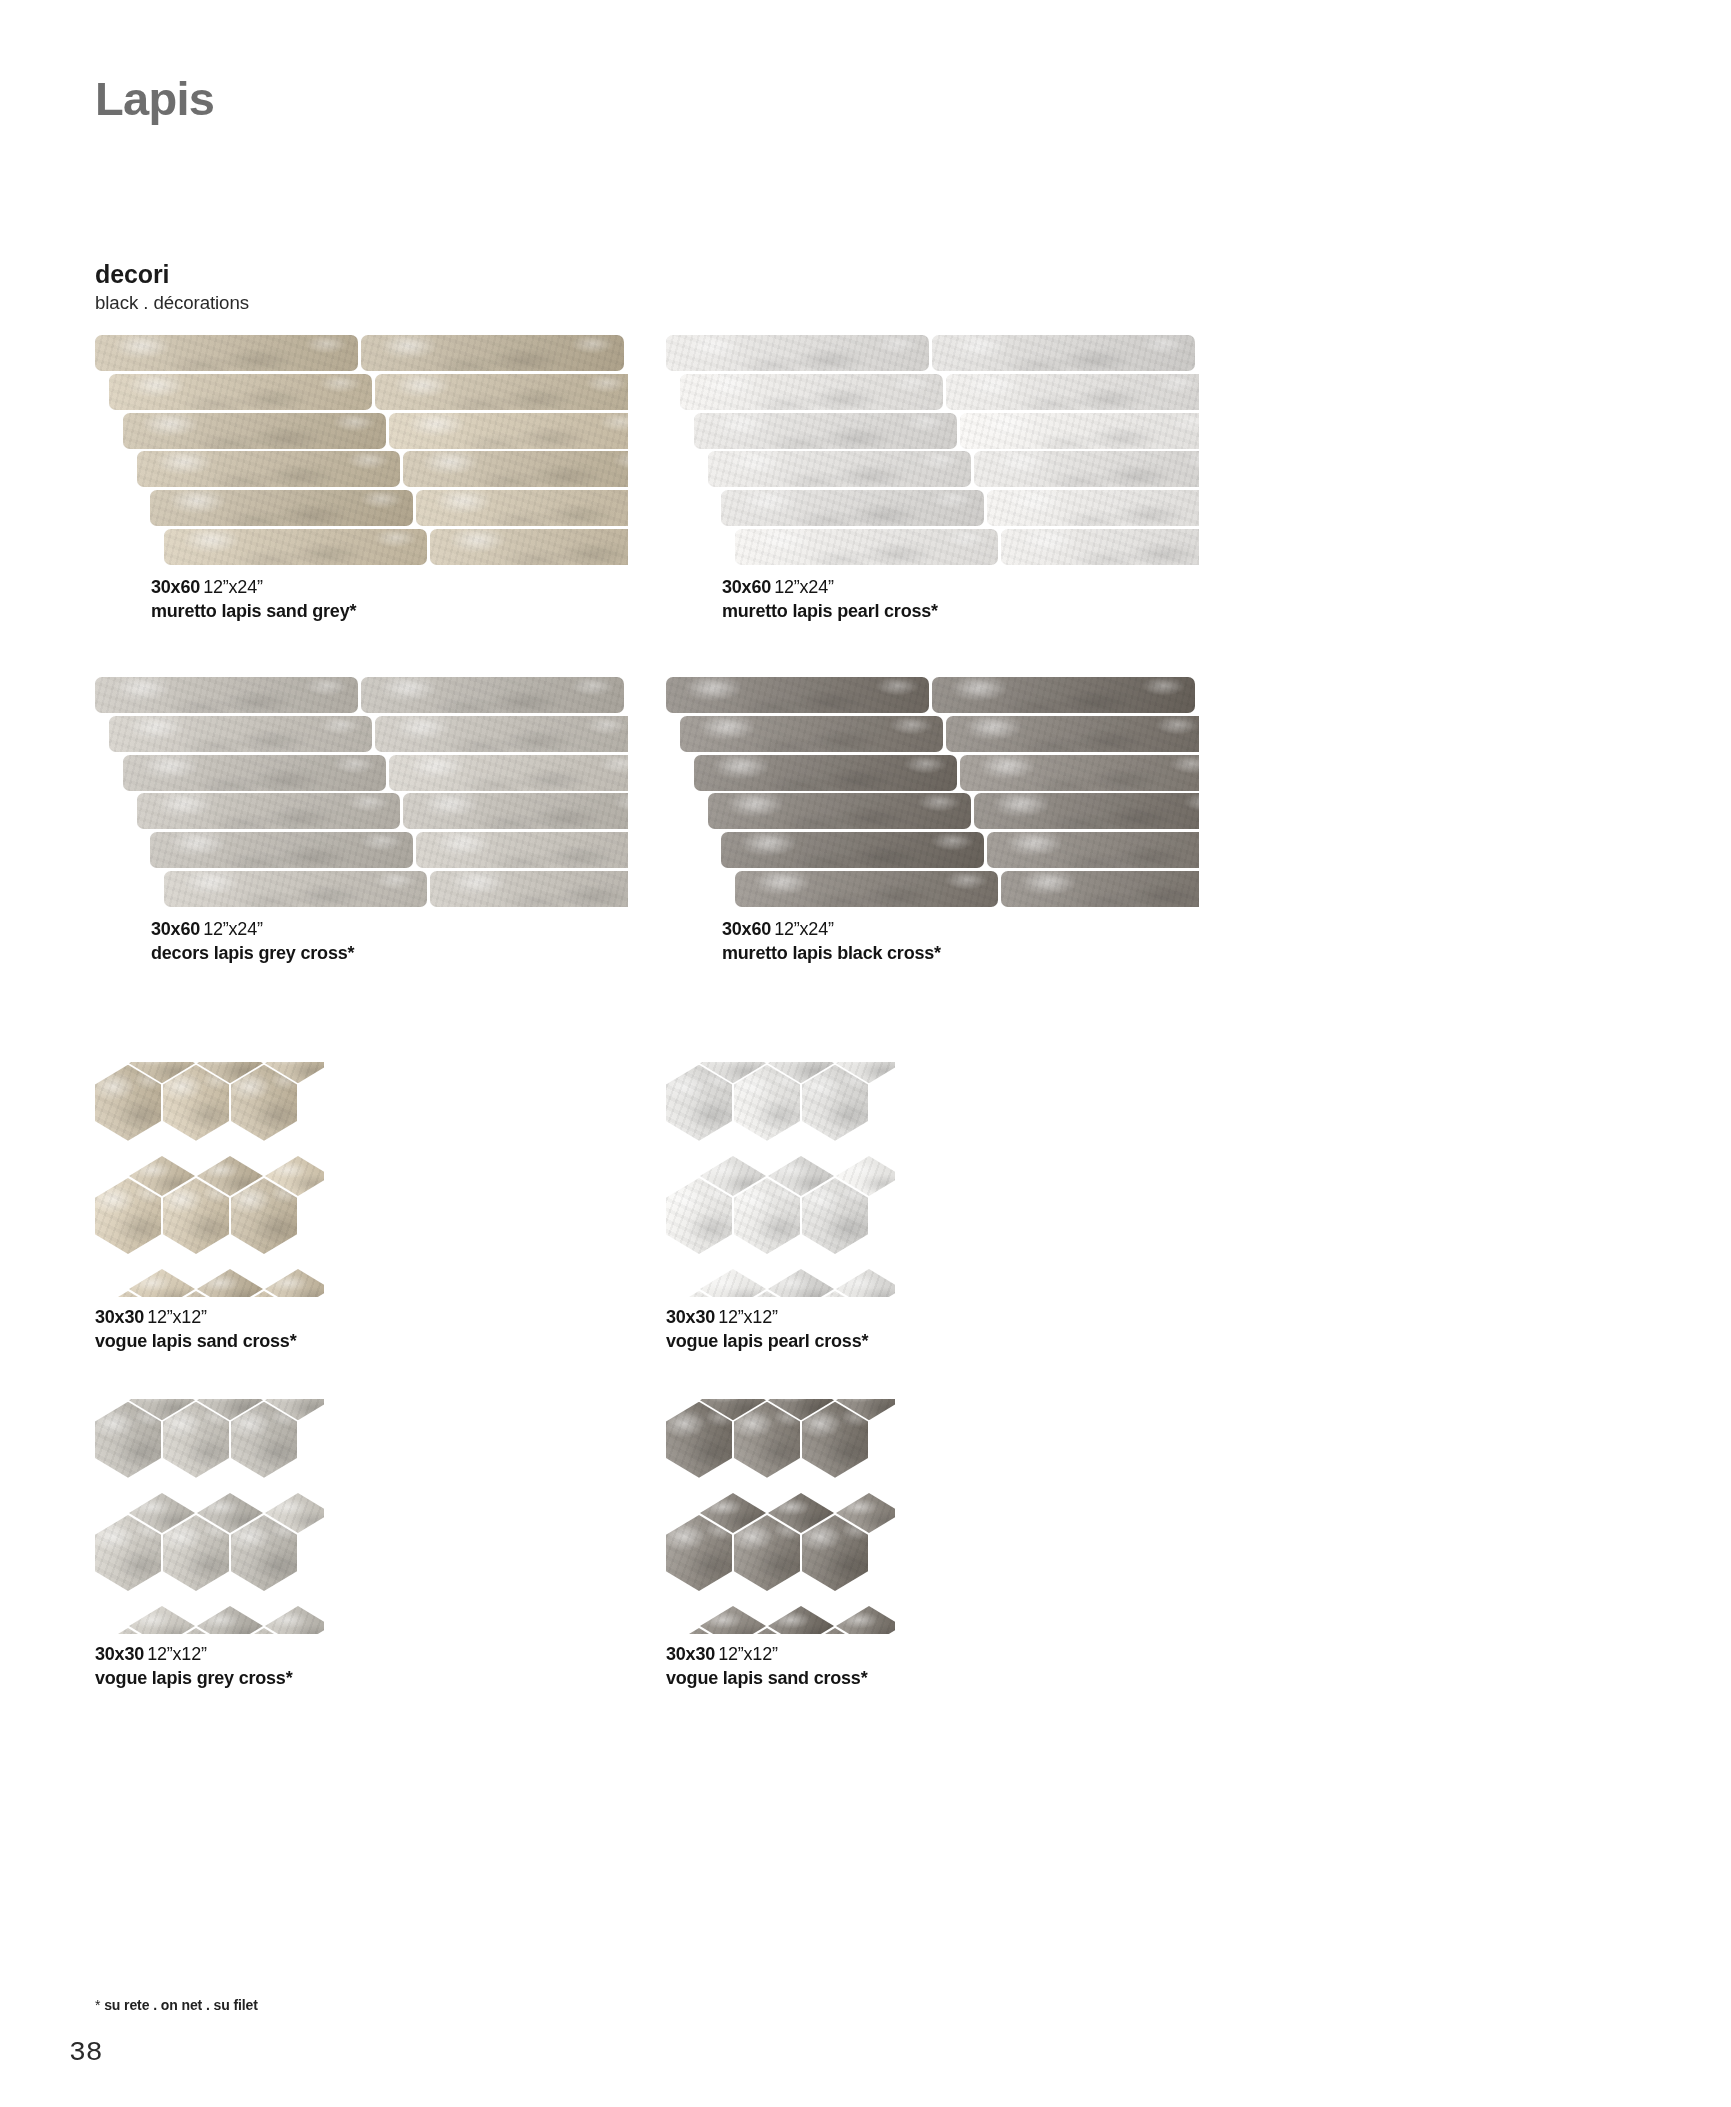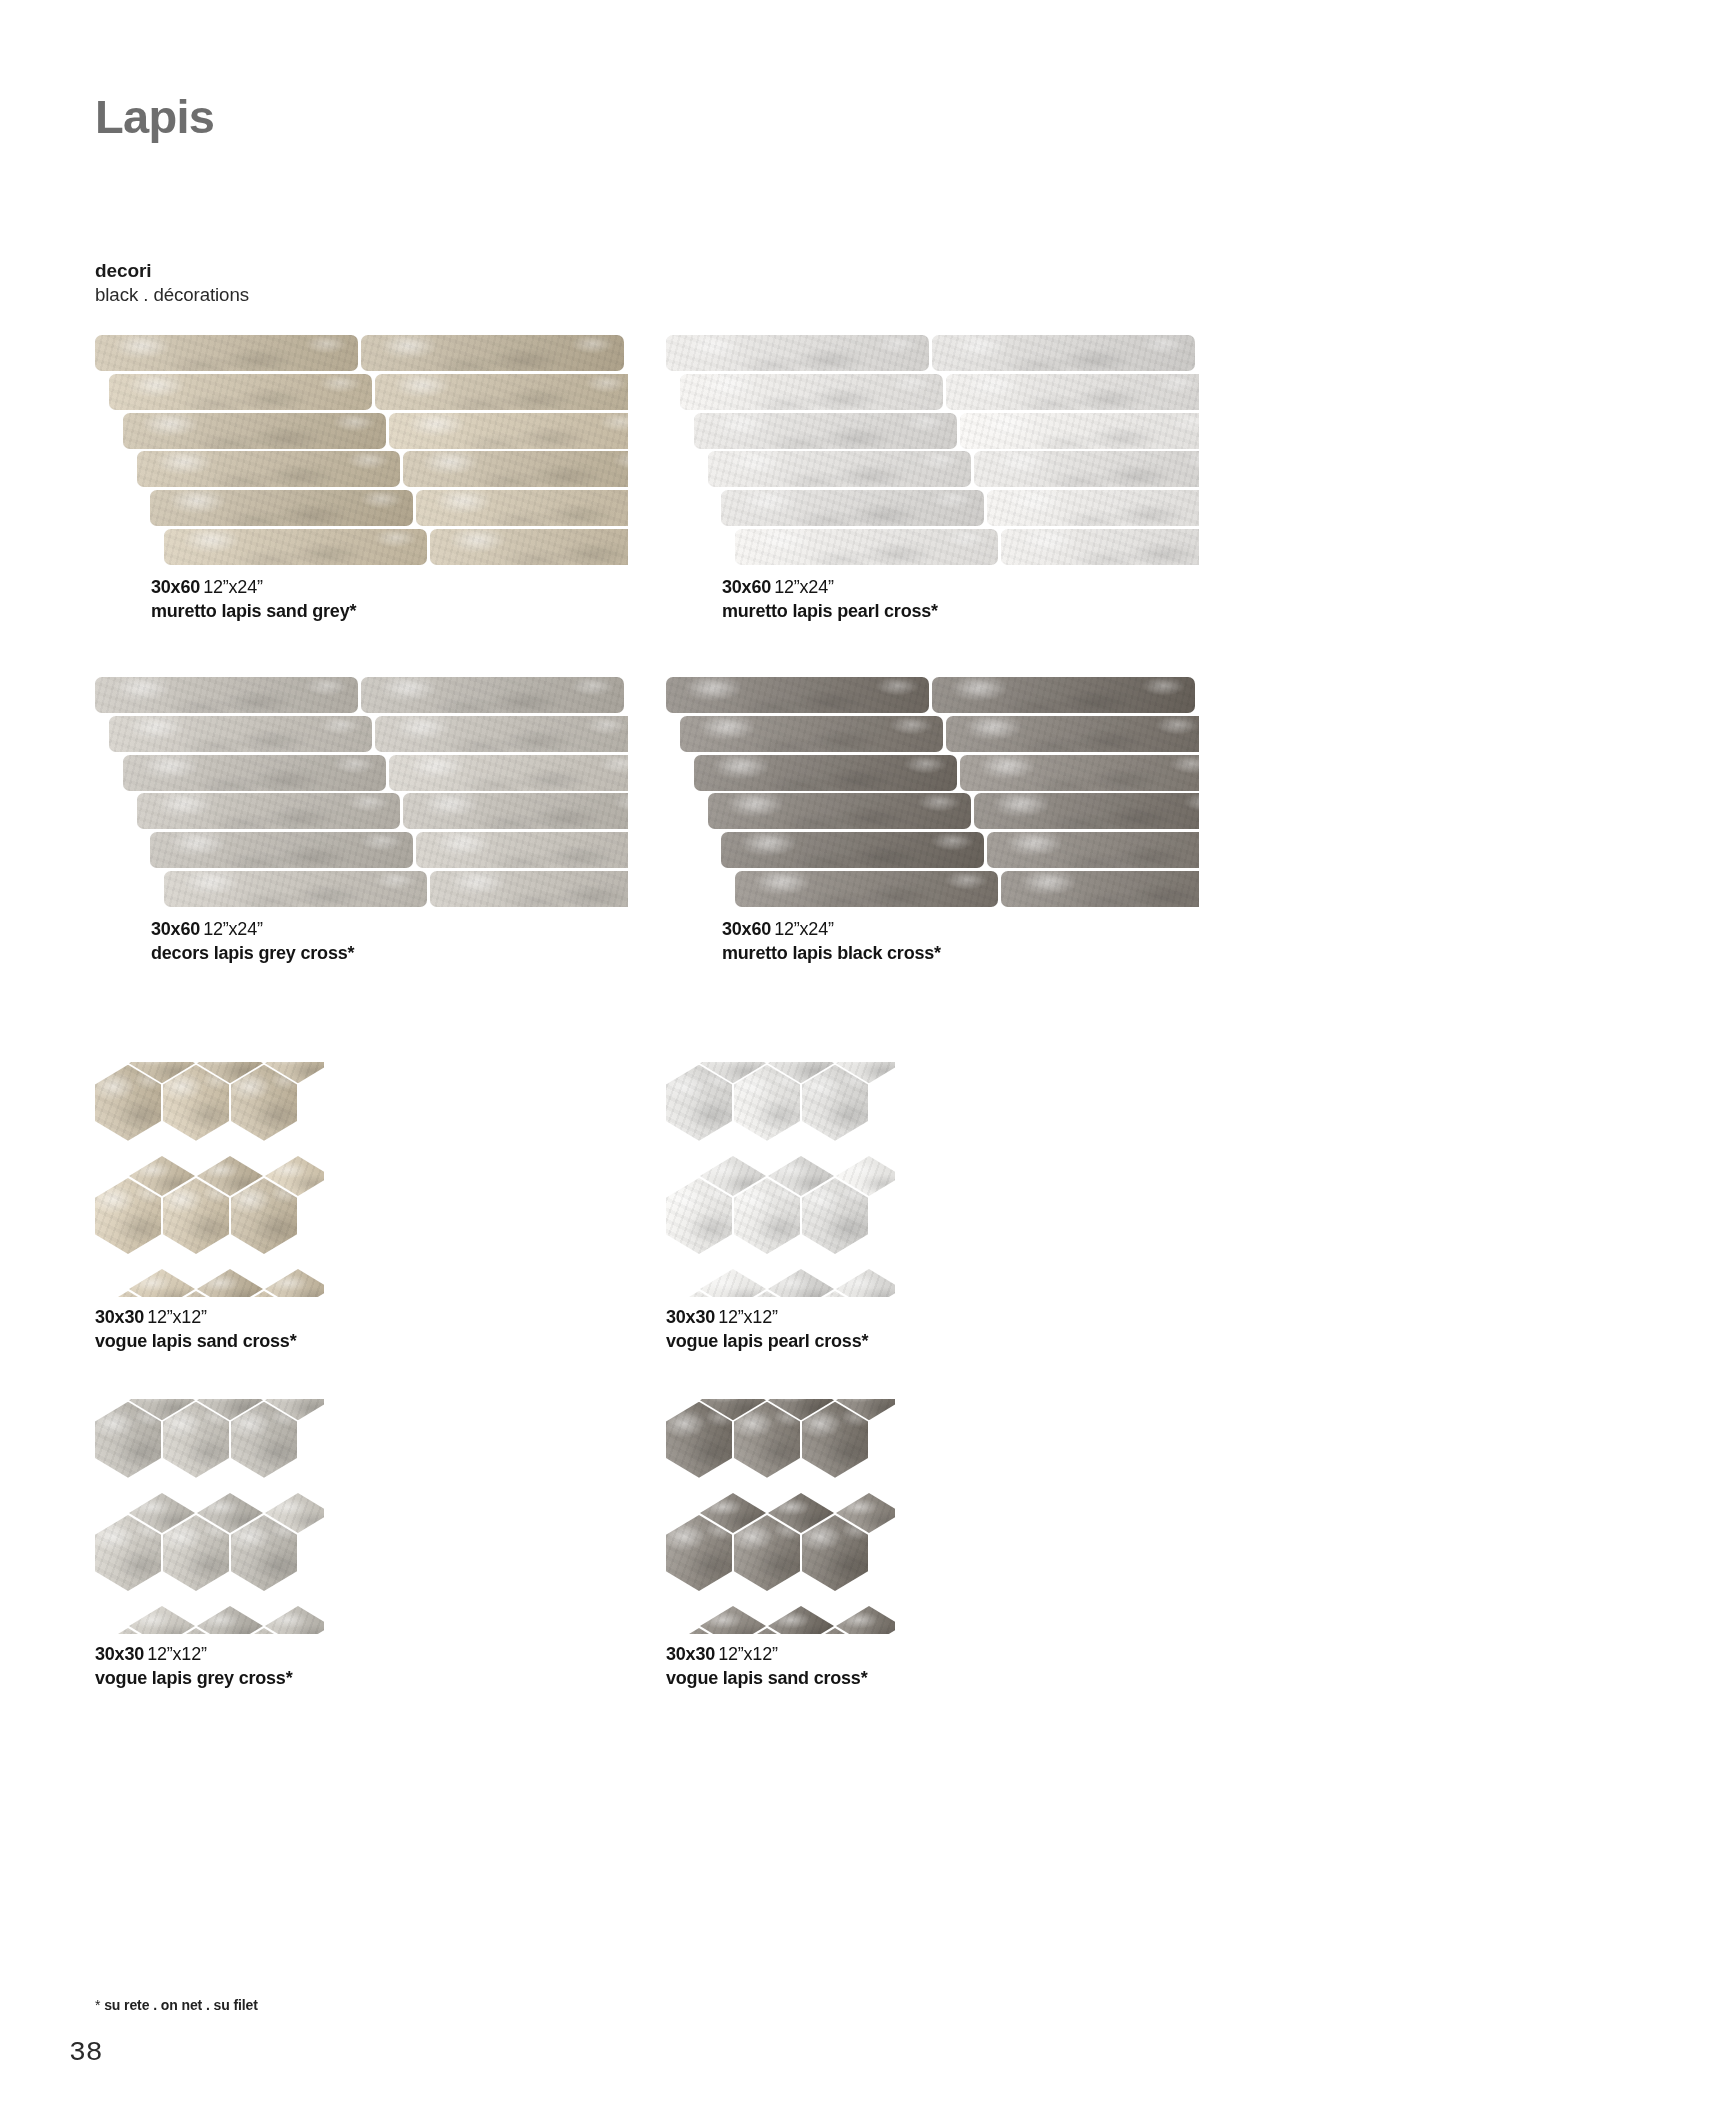--- a/index.html
+++ b/index.html
@@ -18,37 +18,37 @@
   .page {
     position: absolute;
     inset: 0;
     background: #ffffff;
   }
 
   
   .page-title {
     position: absolute;
     left: 95px;
-    top: 93px;
+    top: 75px;
     font-size: 47px;
     font-weight: 700;
     letter-spacing: -0.7px;
     color: #6e6e6e;
     line-height: 1;
   }
 
   
   .section-head {
     position: absolute;
     left: 95px;
     top: 258px;
     line-height: 1.32;
   }
   .section-head .it {
-    font-size: 19px;
+    font-size: 25px;
     font-weight: 700;
     color: #1a1a1a;
     letter-spacing: -0.1px;
   }
   .section-head .en {
     font-size: 18.7px;
     font-weight: 400;
     color: #2a2a2a;
     letter-spacing: -0.1px;
   }

